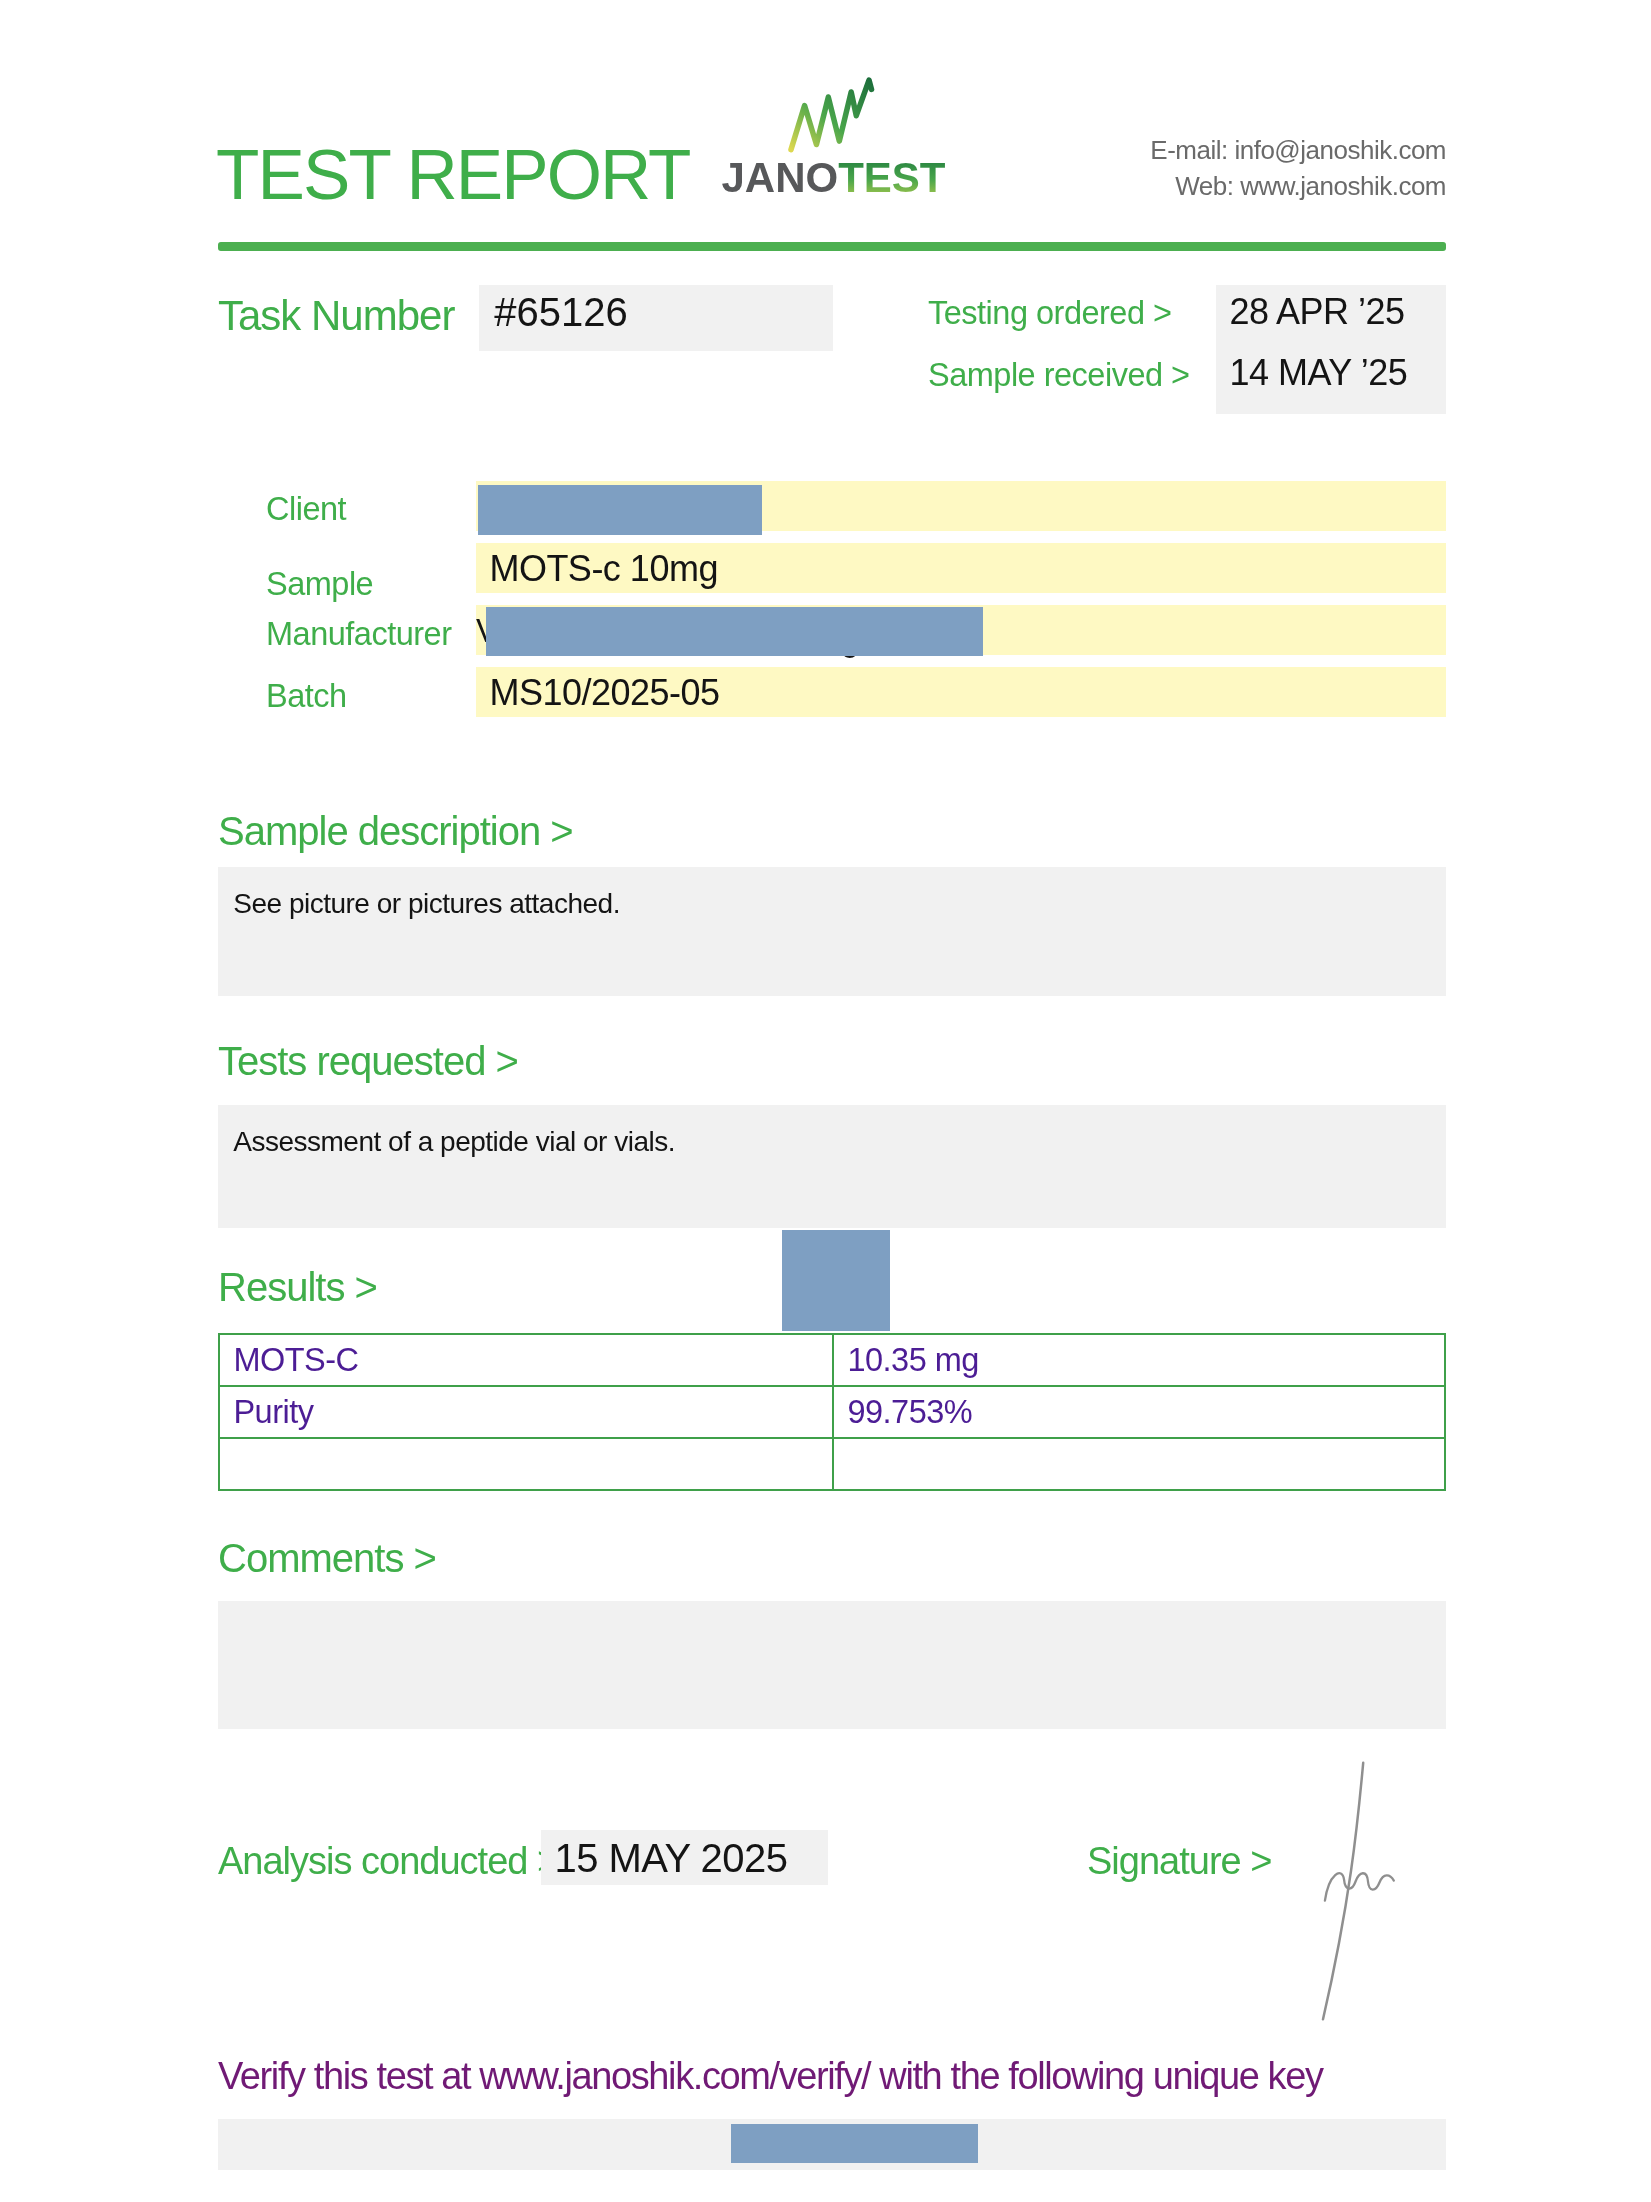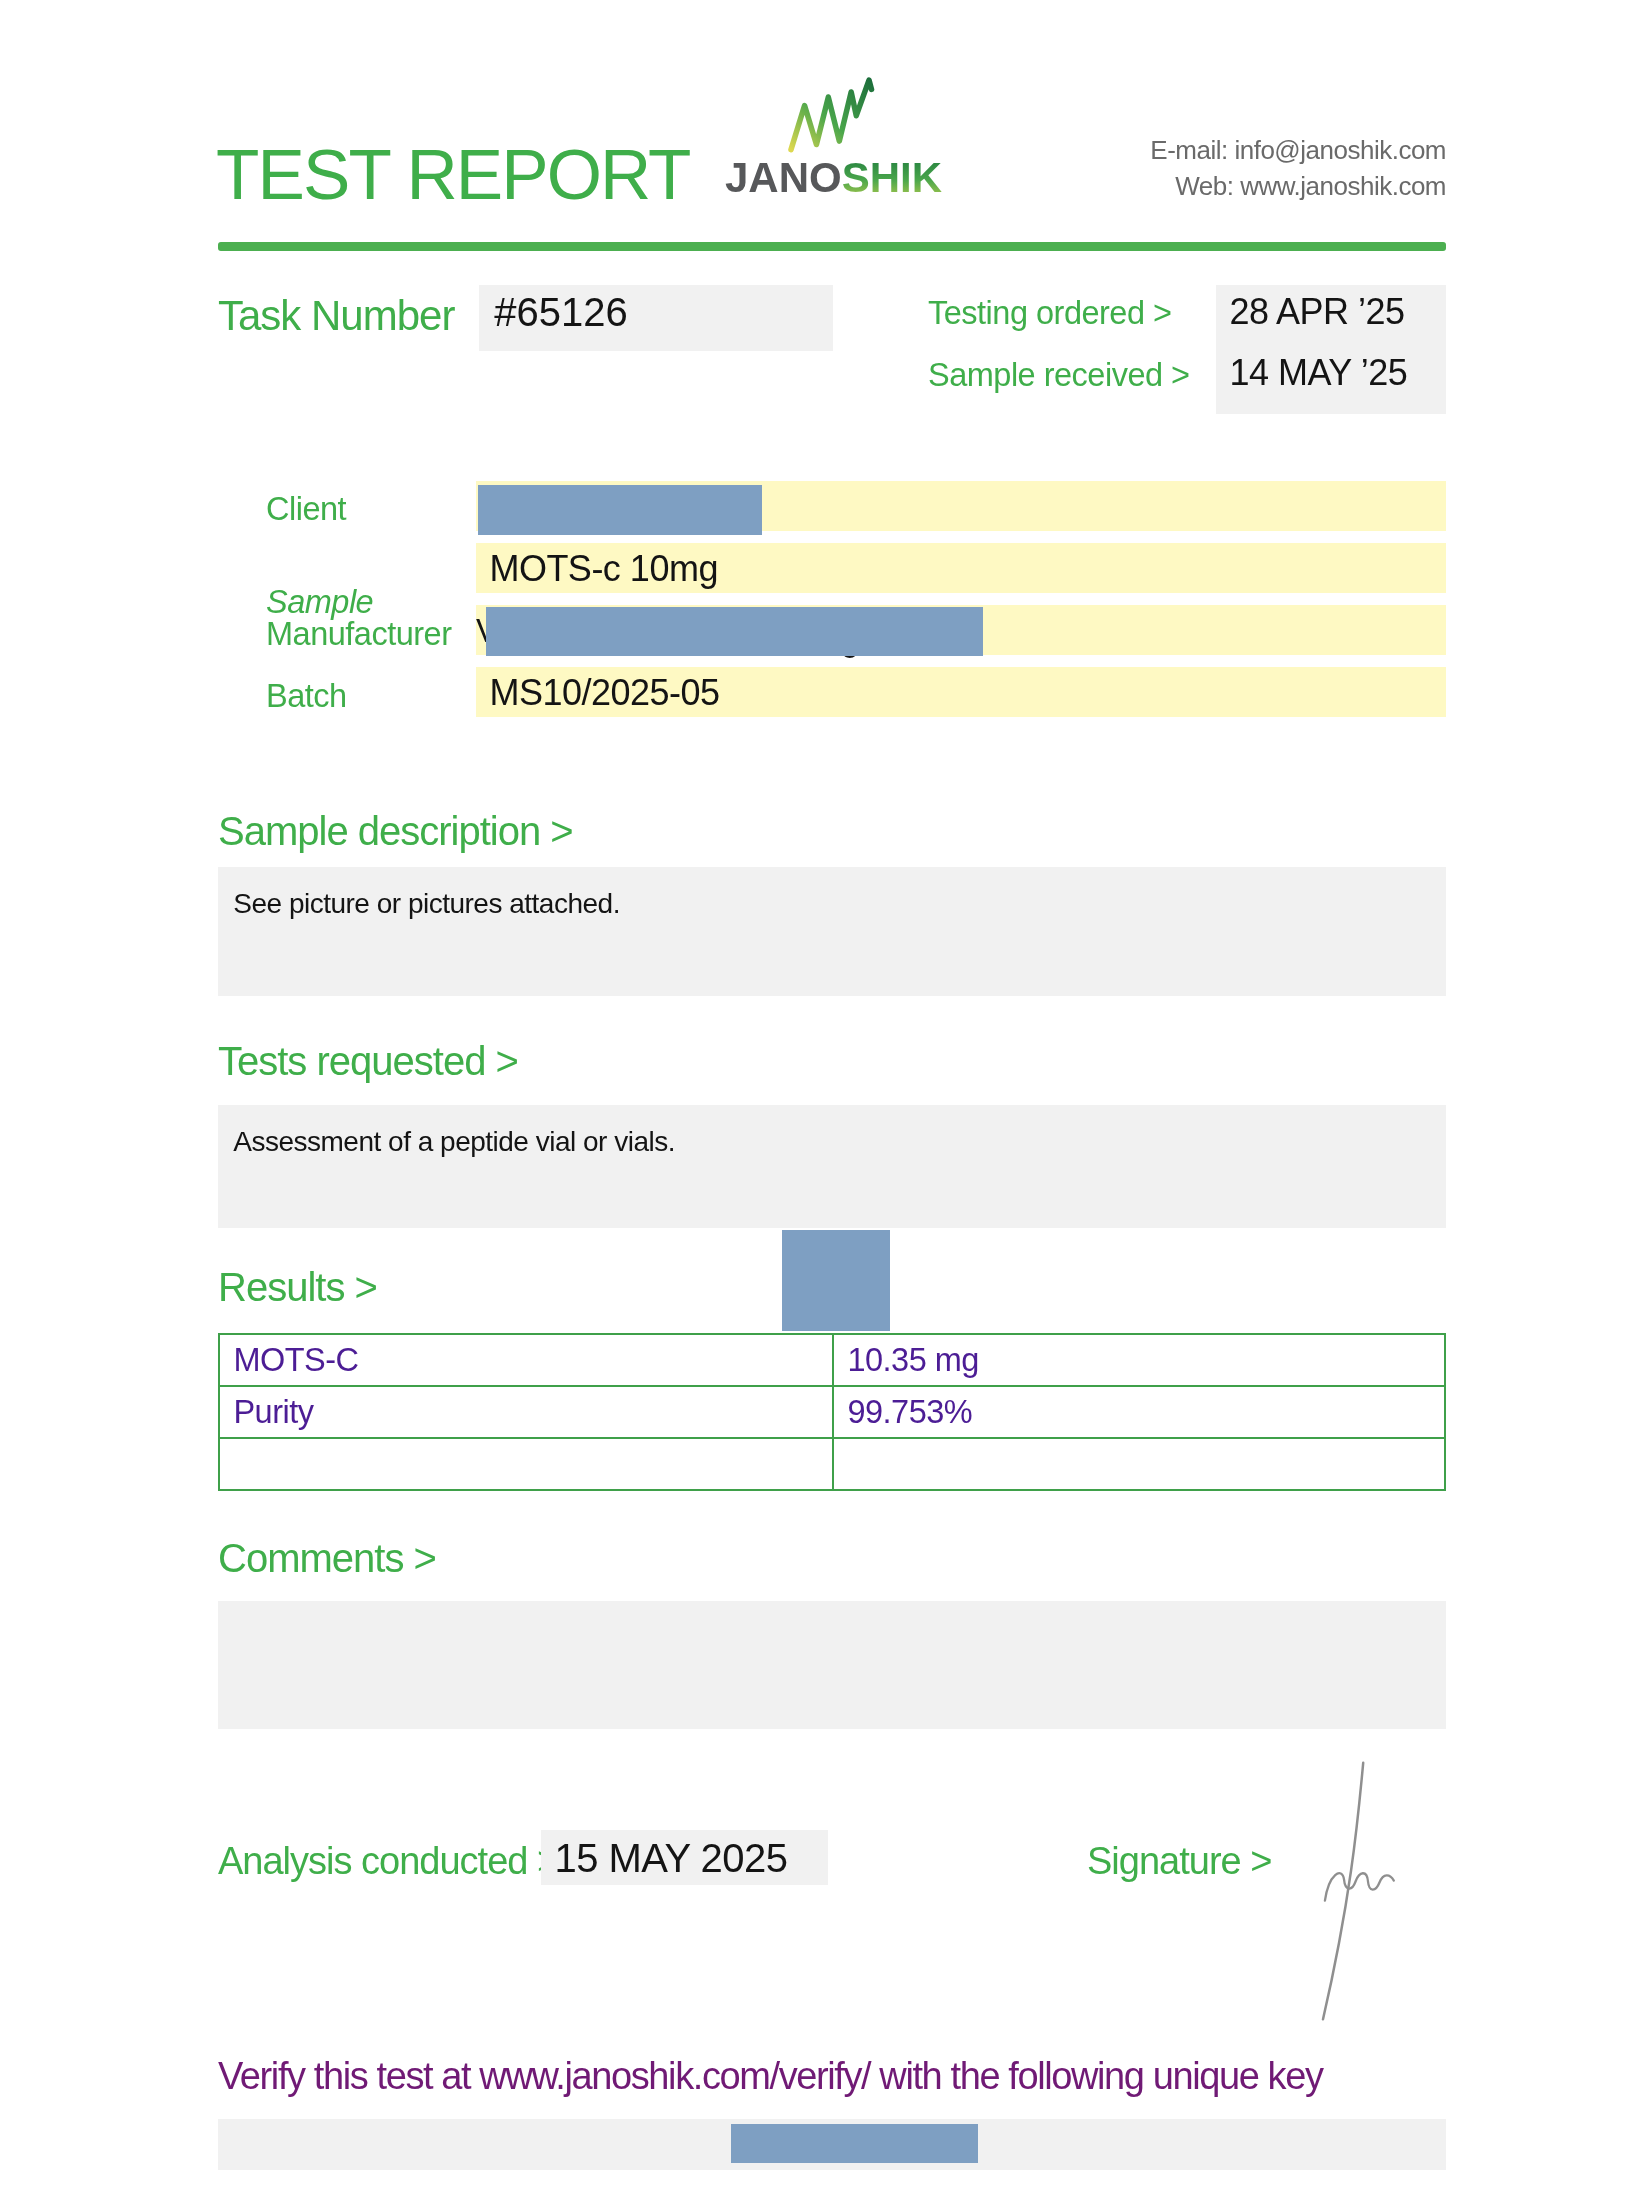--- a/index.html
+++ b/index.html
@@ -75,21 +75,21 @@
     <defs>
       <linearGradient id="lg" x1="0" y1="1" x2="1" y2="0">
         <stop offset="0" stop-color="#ddd84f"></stop>
         <stop offset="0.45" stop-color="#4aa64b"></stop>
         <stop offset="1" stop-color="#1c6e3b"></stop>
       </linearGradient>
     </defs>
     <polyline points="4,88 20,36 34,82 48,26 61,78 75,20 81,48 96,6 99,17" fill="none" stroke="url(#lg)" stroke-width="6.5" stroke-linecap="round" stroke-linejoin="round"></polyline>
   </svg>
 
-  <div class="abs logo-word"><span>JANO</span><span class="logo-shik">SHIK</span></div>
+  <div class="abs logo-word"><span>JANO</span><span class="logo-shik">TEST</span></div>
 
   <div class="abs contact">
     <div>E-mail: info@janoshik.com</div>
     <div>Web: www.janoshik.com</div>
   </div>
 
   <div class="abs rule"></div>
 
   <div class="abs task-label">Task Number</div>
   <div class="abs task-box">
@@ -102,21 +102,21 @@
   </div>
   <div class="abs meta-label received-label">Sample received &gt;</div>
   <div class="abs date-box received-box">
     <span>14 MAY ’25</span>
   </div>
 
   <div class="abs info-label" style="top:490px;">Client</div>
   <div class="abs field-bar" style="top:481px;"></div>
   <div class="abs redaction" style="left:478px;top:485px;width:284px;height:50px;"></div>
 
-  <div class="abs info-label" style="top:583px;font-style:italic;">Sample</div>
+  <div class="abs info-label" style="top:565px;">Sample</div>
   <div class="abs field-bar" style="top:543px;">
     <span class="val">MOTS-c 10mg</span>
   </div>
 
   <div class="abs info-label" style="top:615px;">Manufacturer</div>
   <div class="abs field-bar" style="top:605px;"></div>
   <div class="abs peek" style="left:476px;top:614px;">V</div>
   <div class="abs peek" style="left:841px;top:623px;">g</div>
   <div class="abs redaction" style="left:486px;top:607px;width:497px;height:49px;"></div>
 

